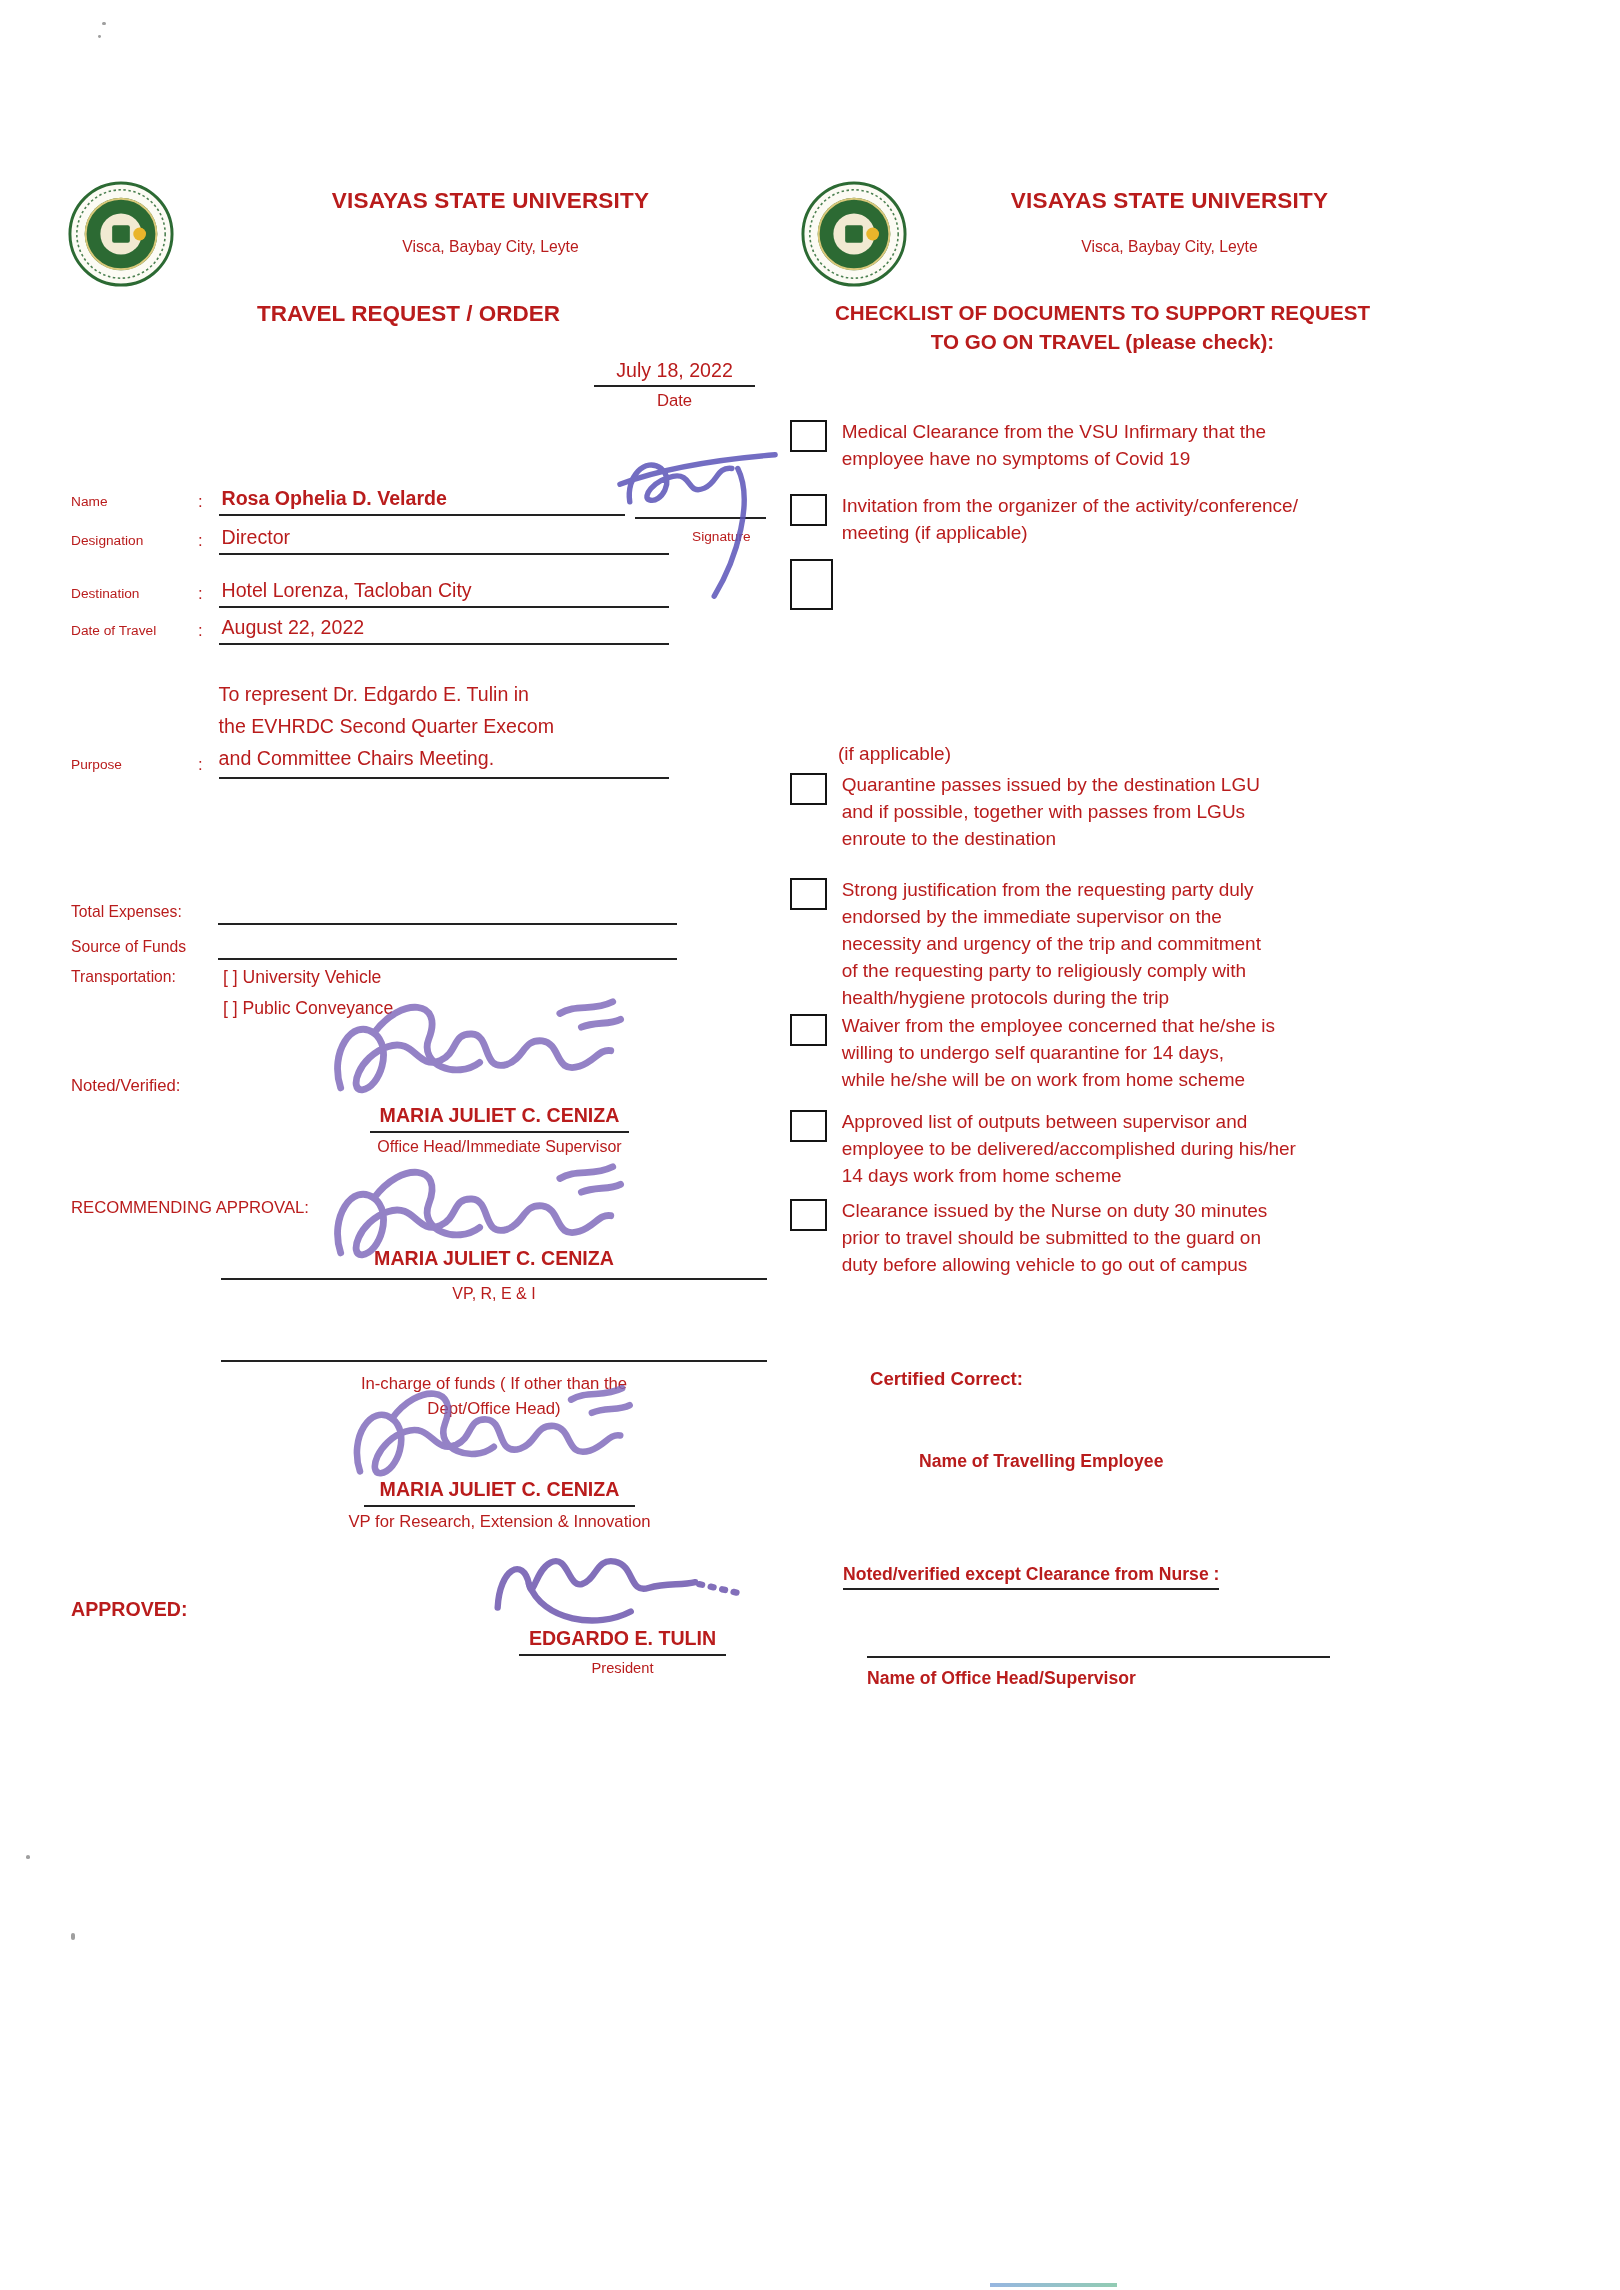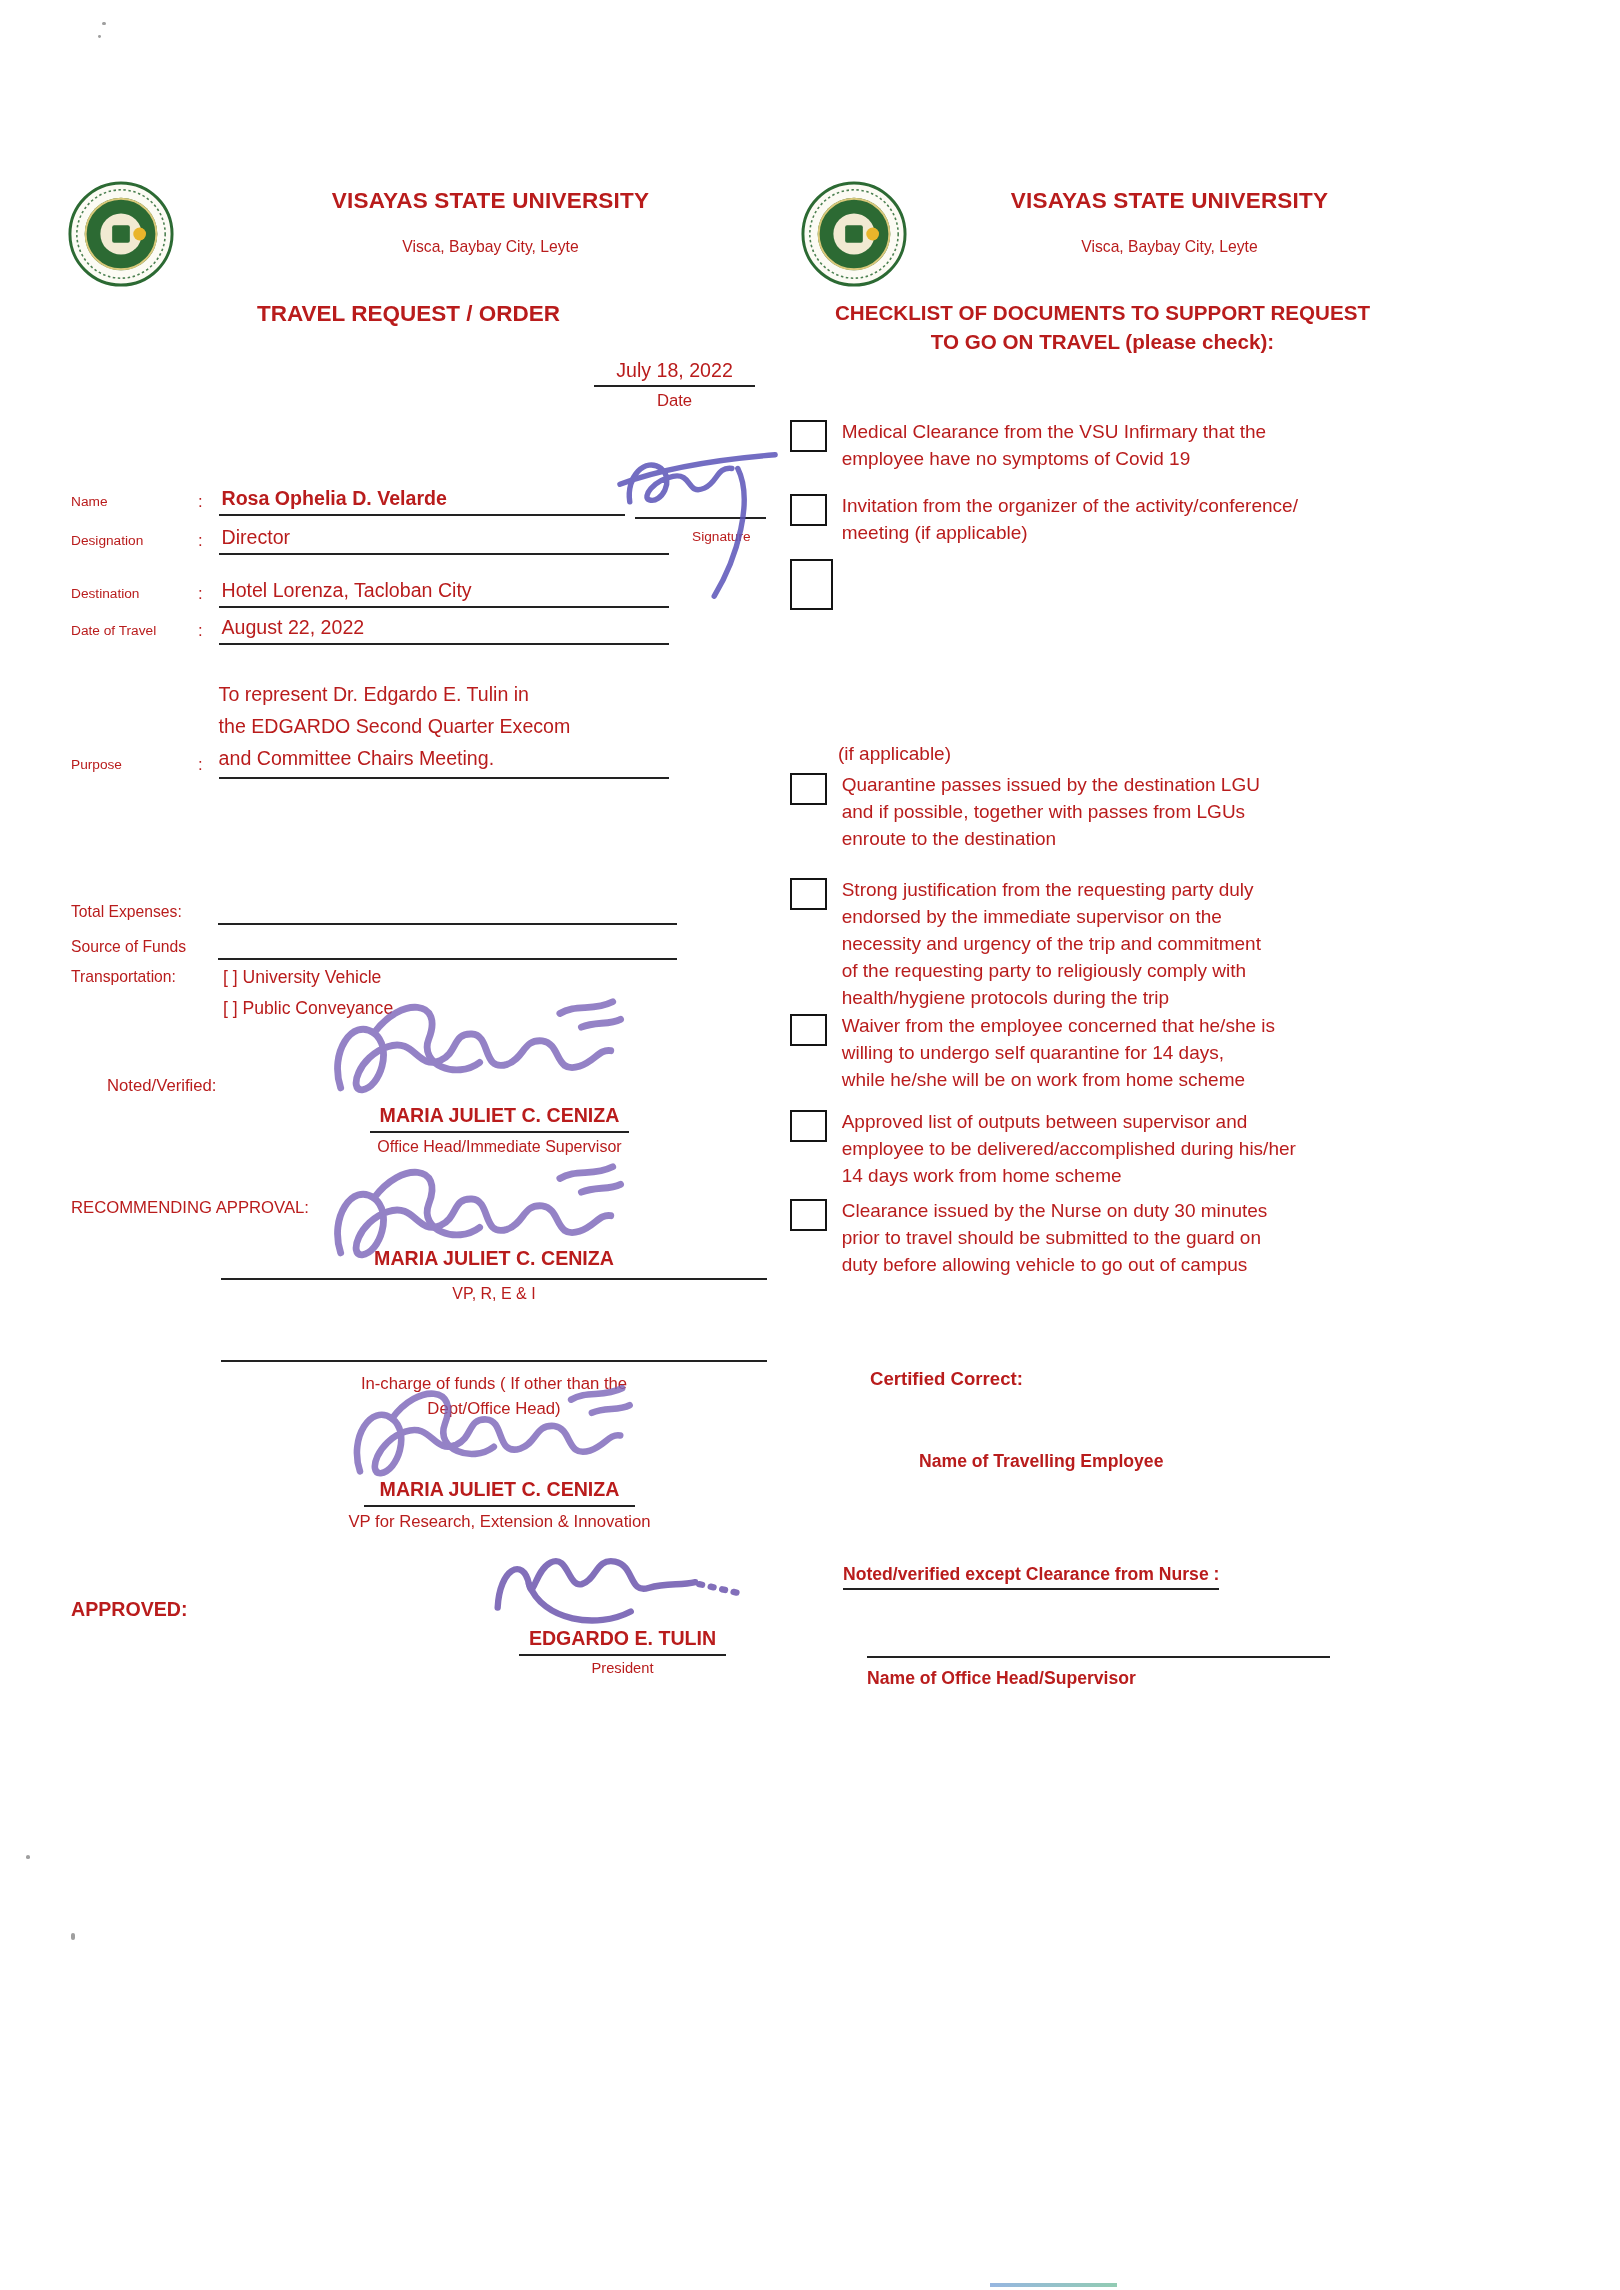--- a/index.html
+++ b/index.html
@@ -155,40 +155,40 @@
     <span class="lbl">Date of Travel</span>
     <span class="colon">:</span>
     <span class="val">August 22, 2022</span>
   </div>
 
   <div class="abs" style="left:71px;top:678px;width:598px;display:flex;align-items:flex-end;">
     <span style="width:127px;flex:none;font-size:13.7px;padding-bottom:6.9px;">Purpose</span>
     <span style="width:20.6px;flex:none;font-size:16.7px;padding-bottom:3.9px;">:</span>
     <div class="p-lines">
       <div>To represent Dr. Edgardo E. Tulin in</div>
-      <div>the EDGARDO Second Quarter Execom</div>
+      <div>the EVHRDC Second Quarter Execom</div>
       <div class="u">and Committee Chairs Meeting.</div>
     </div>
   </div>
 
   <div class="abs exp-row" style="left:71px;top:888px;width:606px;">
     <span class="elbl">Total Expenses:</span>
     <span class="eline"></span>
   </div>
   <div class="abs exp-row" style="left:71px;top:923px;width:606px;">
     <span class="elbl">Source of Funds</span>
     <span class="eline"></span>
   </div>
   <div class="abs trans-lbl" style="left:71px;top:968px;">Transportation:</div>
   <div class="abs" style="left:223px;top:962px;">
     <div class="trans-opt">[ ] University Vehicle</div>
     <div class="trans-opt">[ ] Public Conveyance</div>
   </div>
 
-  <div class="abs sec-lbl" style="left:71px;top:1076px;margin-left:36px;">Noted/Verified:</div>
+  <div class="abs sec-lbl" style="left:71px;top:1076px;">Noted/Verified:</div>
   <svg class="sig" style="left:319px;top:990px;" width="333" height="137" viewBox="0 0 340 140">
       <use href="#sig-cz"></use>
     </svg>
   <div class="abs center" style="left:274px;top:1104px;width:451px;">
     <div class="sig-name">MARIA JULIET C. CENIZA</div>
     <div class="sig-title">Office Head/Immediate Supervisor</div>
   </div>
 
   <div class="abs sec-lbl" style="left:71px;top:1198px;">RECOMMENDING APPROVAL:</div>
   <svg class="sig" style="left:319px;top:1155px;" width="333" height="137" viewBox="0 0 340 140">

